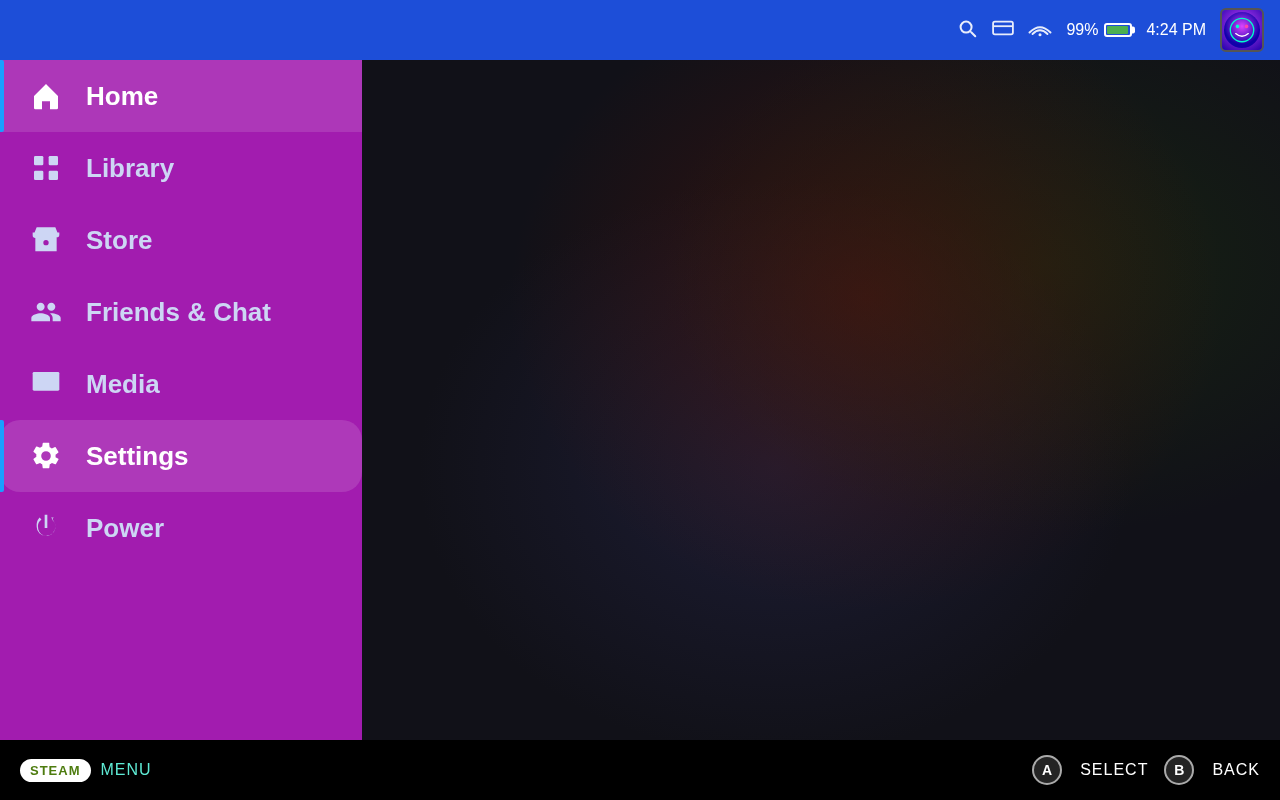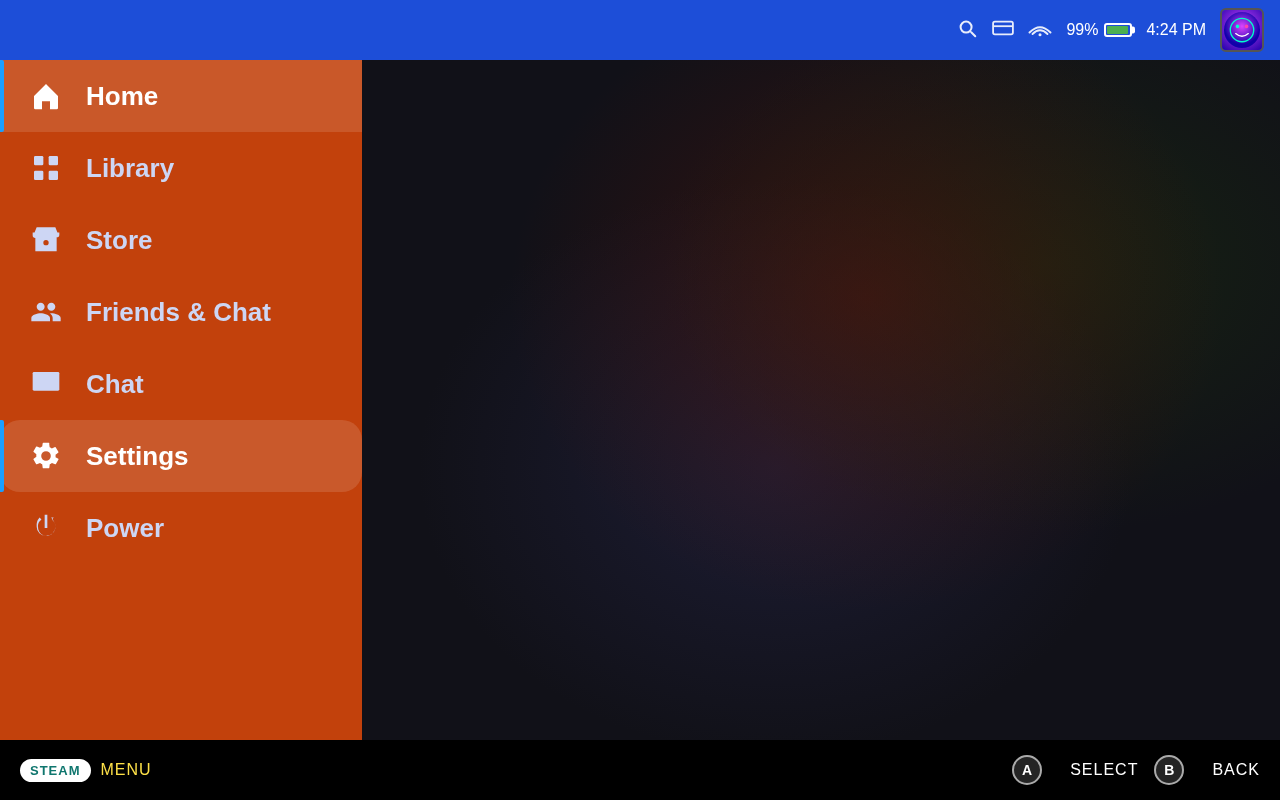--- a/index.html
+++ b/index.html
@@ -126,21 +126,21 @@
       background-color: #111118;
     }
 
     
     .sidebar {
       position: absolute;
       top: 60px;
       left: 0;
       width: 362px;
       bottom: 60px;
-      background: #c2410c;
+      background: #a21caf;
       display: flex;
       flex-direction: column;
       z-index: 5;
     }
 
     .sidebar-item {
       display: flex;
       align-items: center;
       gap: 22px;
       padding: 18px 28px;
@@ -198,30 +198,30 @@
     }
 
     .steam-menu {
       display: flex;
       align-items: center;
       gap: 10px;
     }
 
     .steam-badge {
       background: #fff;
-      color: #0f766e;
+      color: #4d7c0f;
       font-size: 13px;
       font-weight: 800;
       padding: 4px 10px;
       border-radius: 20px;
       letter-spacing: 1px;
     }
 
     .menu-label {
-      color: #fde047;
+      color: #5eead4;
       font-size: 16px;
       font-weight: 500;
       letter-spacing: 1px;
     }
 
     .bottom-right {
       display: flex;
       align-items: center;
       gap: 16px;
     }
@@ -239,21 +239,21 @@
     }
 
     .btn-a { background: #8884; border: 2px solid #aaa; color: #fff; }
     .btn-b { background: #8884; border: 2px solid #aaa; color: #fff; }
 
     .btn-label {
       color: #fff;
       font-size: 16px;
       font-weight: 500;
       letter-spacing: 1px;
-      margin-left: 12px;
+      margin-left: 2px;
     }
   </style>
 </head>
 <body>
 
 <div class="top-bar">
   <span class="top-bar-icon">
     <svg width="22" height="22" viewBox="0 0 24 24" fill="white">
         <path d="M21 21l-4.35-4.35M17 11A6 6 0 1 1 5 11a6 6 0 0 1 12 0z" stroke="white" stroke-width="2.2" fill="none" stroke-linecap="round"></path>
       </svg>
@@ -341,21 +341,21 @@
     <span>Friends &amp; Chat</span>
   </div>
 
   <div class="sidebar-item">
     <span class="sidebar-icon">
       <svg viewBox="0 0 24 24">
           <rect x="2" y="3" width="20" height="14" rx="1"></rect>
           <path d="M8 21h8M12 17v4"></path>
         </svg>
     </span>
-    <span>Chat</span>
+    <span>Media</span>
   </div>
 
 
   <div class="sidebar-item active" style="background:rgba(255,255,255,0.13);border-radius:20px;">
     <span class="sidebar-icon">
       <svg viewBox="0 0 24 24">
           <path d="M19.14 12.94a7.07 7.07 0 0 0 .06-.94c0-.32-.03-.64-.07-.94l2.03-1.58a.49.49 0 0 0 .12-.61l-1.92-3.32a.49.49 0 0 0-.6-.22l-2.39.96a7.01 7.01 0 0 0-1.62-.94l-.36-2.54A.484.484 0 0 0 14 2h-4a.484.484 0 0 0-.48.41l-.36 2.54c-.59.24-1.13.57-1.62.94l-2.39-.96a.48.48 0 0 0-.6.22L2.63 8.47a.48.48 0 0 0 .12.61l2.03 1.58c-.04.3-.07.63-.07.94s.03.64.07.94L2.75 14.1a.49.49 0 0 0-.12.61l1.92 3.32c.12.22.37.29.6.22l2.39-.96c.49.37 1.03.7 1.62.94l.36 2.54c.05.24.27.41.48.41h4c.24 0 .44-.17.47-.41l.36-2.54a7.01 7.01 0 0 0 1.62-.94l2.39.96c.22.08.47 0 .6-.22l1.92-3.32a.49.49 0 0 0-.12-.61zM12 15.6A3.6 3.6 0 1 1 12 8.4a3.6 3.6 0 0 1 0 7.2z"></path>
         </svg>
     </span>
     <span>Settings</span>

